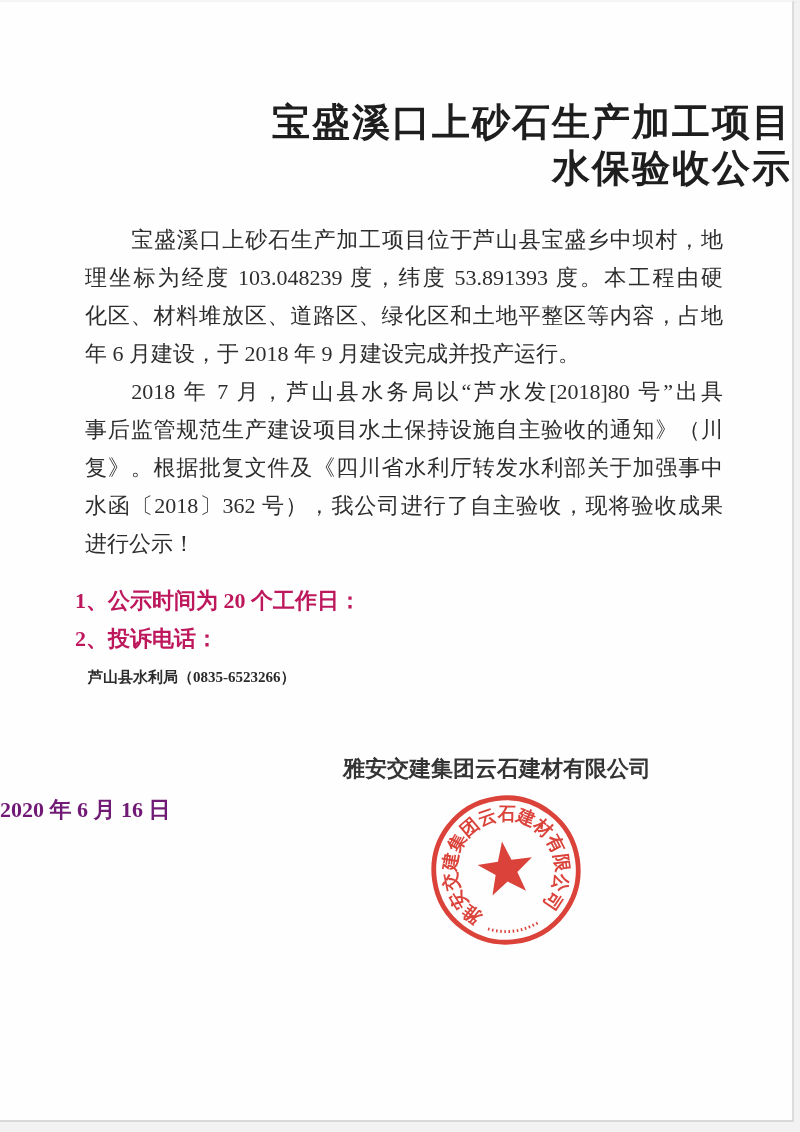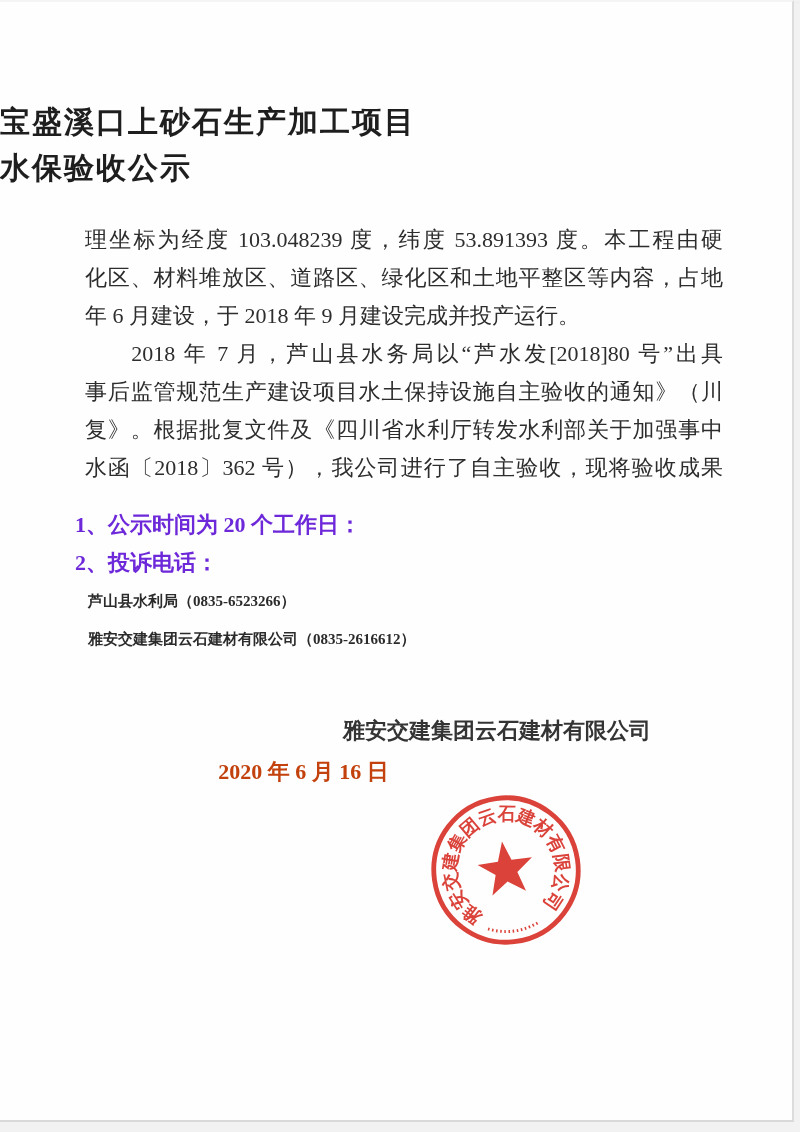--- a/index.html
+++ b/index.html
@@ -14,57 +14,57 @@
     box-sizing: border-box;
     background: #fefefe;
     border-top: 2px solid #f5f5f5;
     border-right: 2px solid #dcdcdc;
     border-bottom: 2px solid #d9d9d9;
     padding-top: 97px;
     overflow: hidden;
   }
   .title { margin: 0; padding: 0; }
   .title-line {
-    text-align: left;
-    font-size: 30px; font-weight: bold;
+    text-align: right;
+    font-size: 38px; font-weight: bold;
     line-height: 46px; height: 46px;
     color: #1e1e1e;
     letter-spacing: 2px;
   }
   .body-text { margin-top: 30px; padding: 0 69px 0 85px; }
   .line {
     font-size: 22px; line-height: 38px; height: 38px;
     color: #2d2d2d;
     text-align: justify; text-align-last: justify;
     white-space: nowrap;
   }
   .line.indent { text-indent: 2.1em; }
   .line.last { text-align-last: left; }
   .list-block { margin-top: 19px; }
   .list-line {
     font-size: 22px; line-height: 38px; height: 38px;
-    font-weight: bold; color: #6d28d9;
+    font-weight: bold; color: #be185d;
     padding-left: 75px;
   }
   .contact-line {
     font-size: 15px; line-height: 38px; height: 38px;
     font-weight: bold; color: #2b2b2b;
     padding-left: 88px;
   }
   .signature-company {
     margin-top: 54px;
     font-size: 22px; line-height: 38px; height: 38px;
     font-weight: bold; color: #343434;
     text-align: right; padding-right: 141px;
   }
   .signature-date {
     margin-top: 3px;
     font-size: 22px; line-height: 38px; height: 38px;
-    font-weight: bold; color: #c2410c;
-    text-align: center; padding-right: 185px;
+    font-weight: bold; color: #701a75;
+    text-align: left; padding-right: 185px;
   }
   .seal {
     position: absolute;
     left: 429px; top: 791px;
     width: 154px; height: 154px;
     transform: rotate(-8deg);
     opacity: 0.88;
     mix-blend-mode: multiply;
     pointer-events: none;
   }
@@ -84,38 +84,39 @@
 
 <div class="page">
 
   <h1 class="title">
     <div class="title-line">宝盛溪口上砂石生产加工项目</div>
     <div class="title-line">水保验收公示</div>
   </h1>
 
   <div class="body-text">
     <div class="para">
+      <div class="line indent">宝盛溪口上砂石生产加工项目位于芦山县宝盛乡中坝村，地</div>
       <div class="line">理坐标为经度 103.048239 度，纬度 53.891393 度。本工程由硬</div>
       <div class="line">化区、材料堆放区、道路区、绿化区和土地平整区等内容，占地</div>
       <div class="line last">年 6 月建设，于 2018 年 9 月建设完成并投产运行。</div>
     </div>
 
     <div class="para">
       <div class="line indent">2018 年 7 月，芦山县水务局以“芦水发[2018]80 号”出具</div>
       <div class="line">事后监管规范生产建设项目水土保持设施自主验收的通知》（川</div>
       <div class="line">复》。根据批复文件及《四川省水利厅转发水利部关于加强事中</div>
       <div class="line">水函〔2018〕362 号），我公司进行了自主验收，现将验收成果</div>
+      <div class="line last">进行公示！</div>
     </div>
   </div>
 
   <div class="list-block">
     <div class="list-line">1、公示时间为 20 个工作日：</div>
     <div class="list-line">2、投诉电话：</div>
     <div class="contact-line">芦山县水利局（0835-6523266）</div>
-    <div class="contact-line">雅安交建集团云石建材有限公司（0835-2616612）</div>
   </div>
 
   <div class="signature-company">雅安交建集团云石建材有限公司</div>
   <div class="signature-date">2020 年 6 月 16 日</div>
 
   <svg class="seal" viewBox="0 0 160 160" xmlns="http://www.w3.org/2000/svg" xmlns:xlink="http://www.w3.org/1999/xlink">
     <circle cx="80" cy="80" r="75" fill="none" stroke-width="5" stroke="#d6281e"></circle>
     <polygon points="80,50 87.1,70.3 108.5,70.7 91.4,83.7 97.6,104.3 80,92 62.4,104.3 68.6,83.7 51.5,70.7 72.9,70.3" fill="#d6281e"></polygon>
     <path id="sealArc" d="M 50.2,122.6 A 52 52 0 1 1 109.8,122.6" fill="none"></path>
     <text font-size="19" fill="#d6281e">

